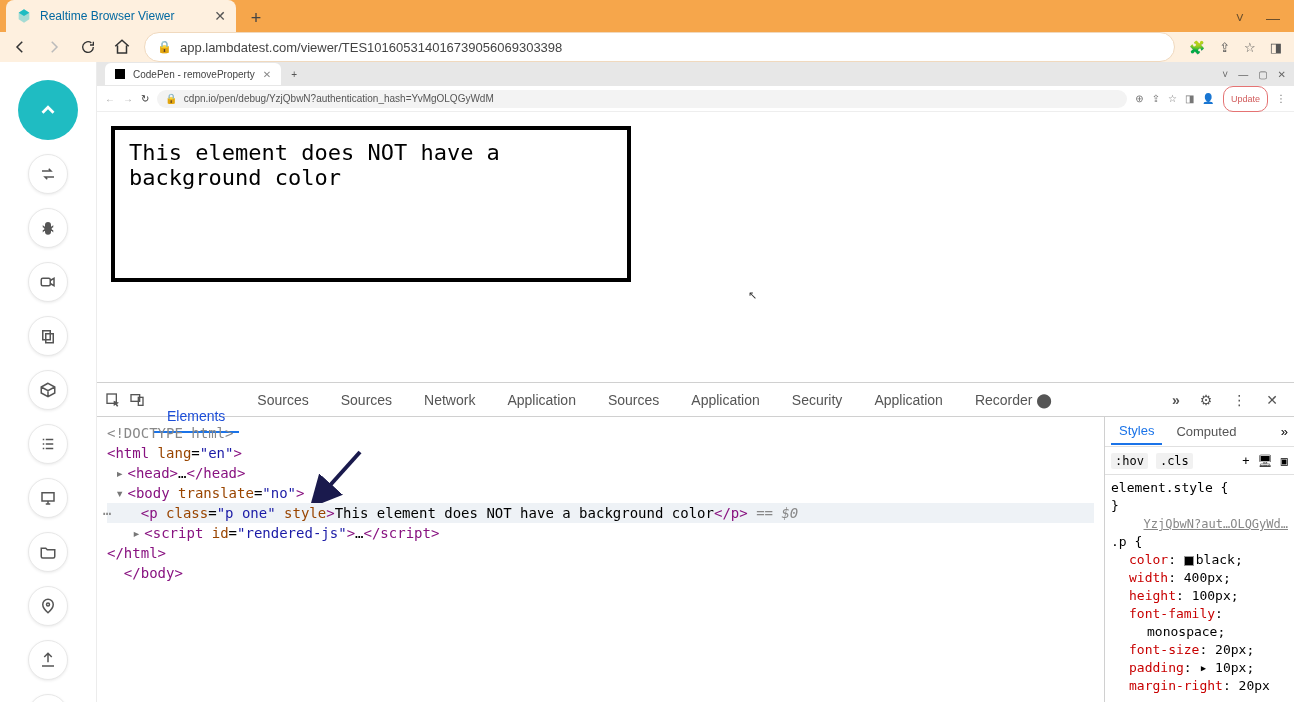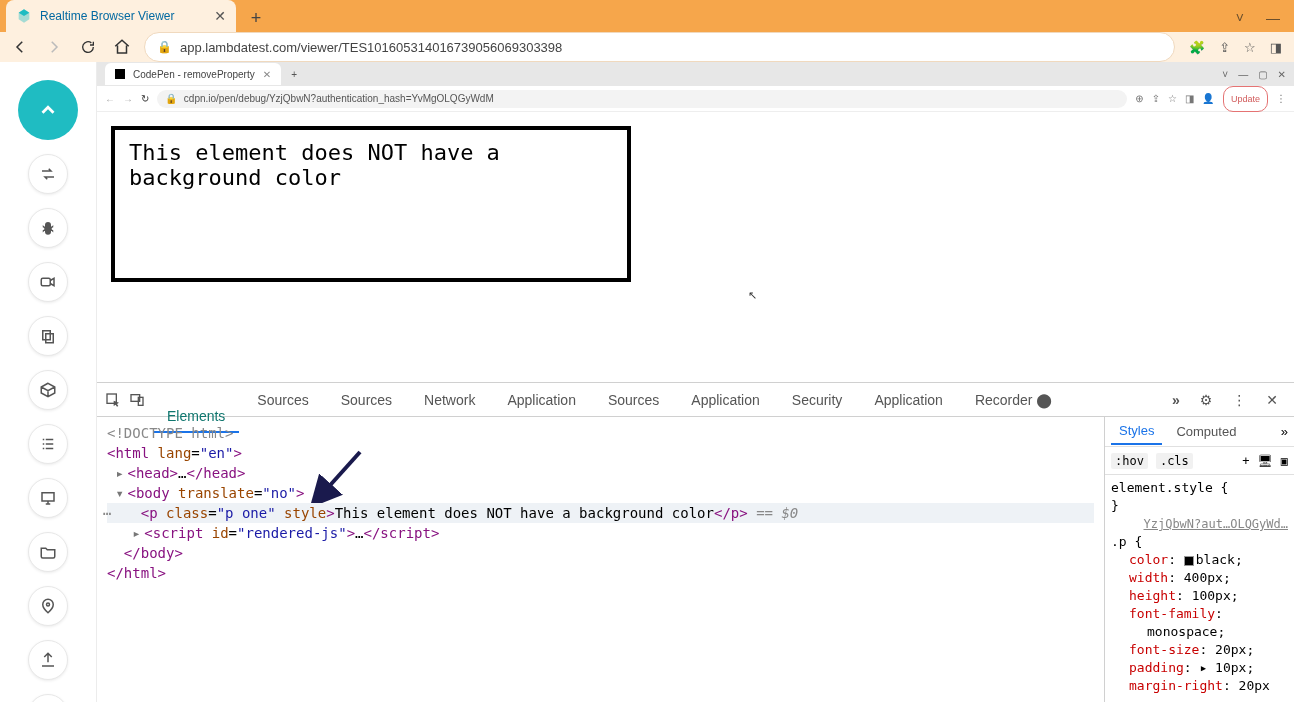--- a/index.html
+++ b/index.html
@@ -54,21 +54,21 @@
 .page-area { flex: 1; display: flex; flex-direction: column; position: relative; }
 .rendered { padding: 14px; position: relative; flex: 0 0 auto; height: 270px; }
 .demo-box { border: 4px solid #000; width: 520px; height: 156px; padding: 10px 14px; font-family: monospace; font-size: 22px; color: #000; }
 .cursor-dot { position: absolute; left: 651px; top: 177px; font-size: 11px; color: #333; pointer-events: none; }
 
 
 .devtools { flex: 1; border-top: 1px solid #d0d0d0; display: flex; flex-direction: column; min-height: 0; }
 .dt-tabs { height: 34px; display: flex; align-items: center; border-bottom: 1px solid #d0d0d0; padding: 0 8px; gap: 4px; font-size: 14px; color: #555; }
 .dt-picker { width: 20px; text-align: center; cursor: pointer; color:#555; }
 .dt-tab { padding: 7px 14px; cursor: pointer; }
-.dt-tab.active { color: #0f766e; border-bottom: 2px solid #1a73e8; margin-top: 35px; }
+.dt-tab.active { color: #1d4ed8; border-bottom: 2px solid #1a73e8; margin-top: 35px; }
 .dt-spacer { flex: 1; }
 .dt-more { padding: 0 8px; cursor: pointer; font-weight: bold; }
 .dt-gear, .dt-menu, .dt-close { padding: 0 8px; cursor: pointer; }
 
 .dt-body { flex: 1; display: flex; min-height: 0; }
 .dt-elements { flex: 1; overflow: auto; font-family: Consolas, monospace; font-size: 14px; padding: 6px 10px; line-height: 20px; position: relative; }
 .dt-elements .line { white-space: pre; }
 .tk-doctype { color: #888; }
 .tk-tag { color: #881280; }
 .tk-attrn { color: #994500; }
@@ -301,22 +301,22 @@
                     </marker>
                   </defs>
                 <line x1="55" y1="5" x2="10" y2="55" stroke="#1a1a4d" stroke-width="4" marker-end="url(#ah)"></line>
               </svg>
               <div class="line"><span class="tk-doctype">&lt;!DOCTYPE html&gt;</span></div>
               <div class="line"><span class="tk-punc">&lt;</span><span class="tk-tag">html</span> <span class="tk-attrn">lang</span>=<span class="tk-attrv">"en"</span><span class="tk-punc">&gt;</span></div>
               <div class="line"> <span class="caret">▸</span><span class="tk-punc">&lt;</span><span class="tk-tag">head</span><span class="tk-punc">&gt;</span>…<span class="tk-punc">&lt;/</span><span class="tk-tag">head</span><span class="tk-punc">&gt;</span></div>
               <div class="line"> <span class="caret">▾</span><span class="tk-punc">&lt;</span><span class="tk-tag">body</span> <span class="tk-attrn">translate</span>=<span class="tk-attrv">"no"</span><span class="tk-punc">&gt;</span></div>
               <div class="line hl" style="position:relative;"><span class="line-dots">⋯</span>    <span class="tk-punc">&lt;</span><span class="tk-tag">p</span> <span class="tk-attrn">class</span>=<span class="tk-attrv">"p one"</span> <span class="tk-attrn">style</span><span class="tk-punc">&gt;</span><span class="tk-text">This element does NOT have a background color</span><span class="tk-punc">&lt;/</span><span class="tk-tag">p</span><span class="tk-punc">&gt;</span> <span class="tk-eq">== $0</span></div>
               <div class="line">   <span class="caret">▸</span><span class="tk-punc">&lt;</span><span class="tk-tag">script</span> <span class="tk-attrn">id</span>=<span class="tk-attrv">"rendered-js"</span><span class="tk-punc">&gt;</span>…<span class="tk-punc">&lt;/</span><span class="tk-tag">script</span><span class="tk-punc">&gt;</span></div>
+              <div class="line"><span class="tk-punc">&lt;/</span><span class="tk-tag">html</span><span class="tk-punc">&gt;</span></div>
               <div class="line">  <span class="tk-punc">&lt;/</span><span class="tk-tag">body</span><span class="tk-punc">&gt;</span></div>
-              <div class="line"><span class="tk-punc">&lt;/</span><span class="tk-tag">html</span><span class="tk-punc">&gt;</span></div>
             </div>
 
             <div class="dt-styles">
               <div class="styles-tabs">
                 <span class="styles-tab active">Styles</span>
                 <span class="styles-tab">Computed</span>
                 <span style="margin-left:auto;cursor:pointer">»</span>
               </div>
               <div class="styles-filterbar">
                 <span class="hov">:hov</span>

